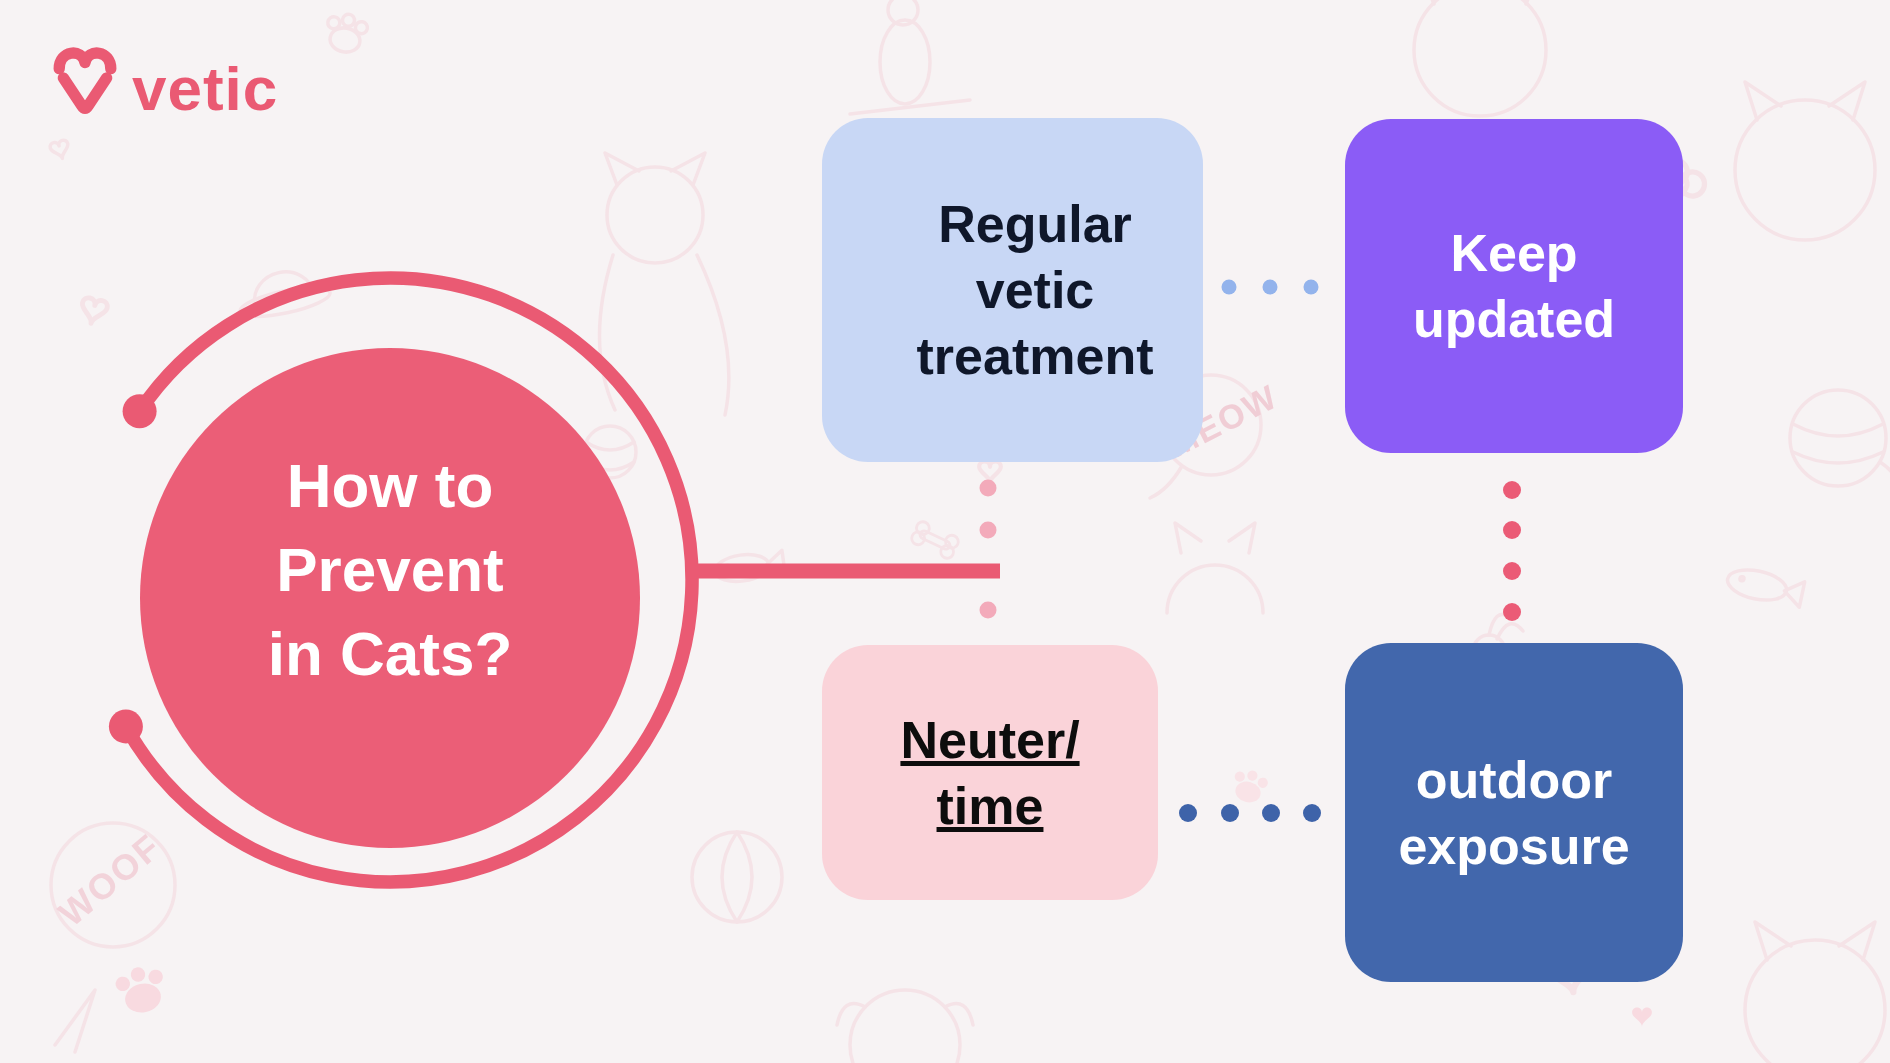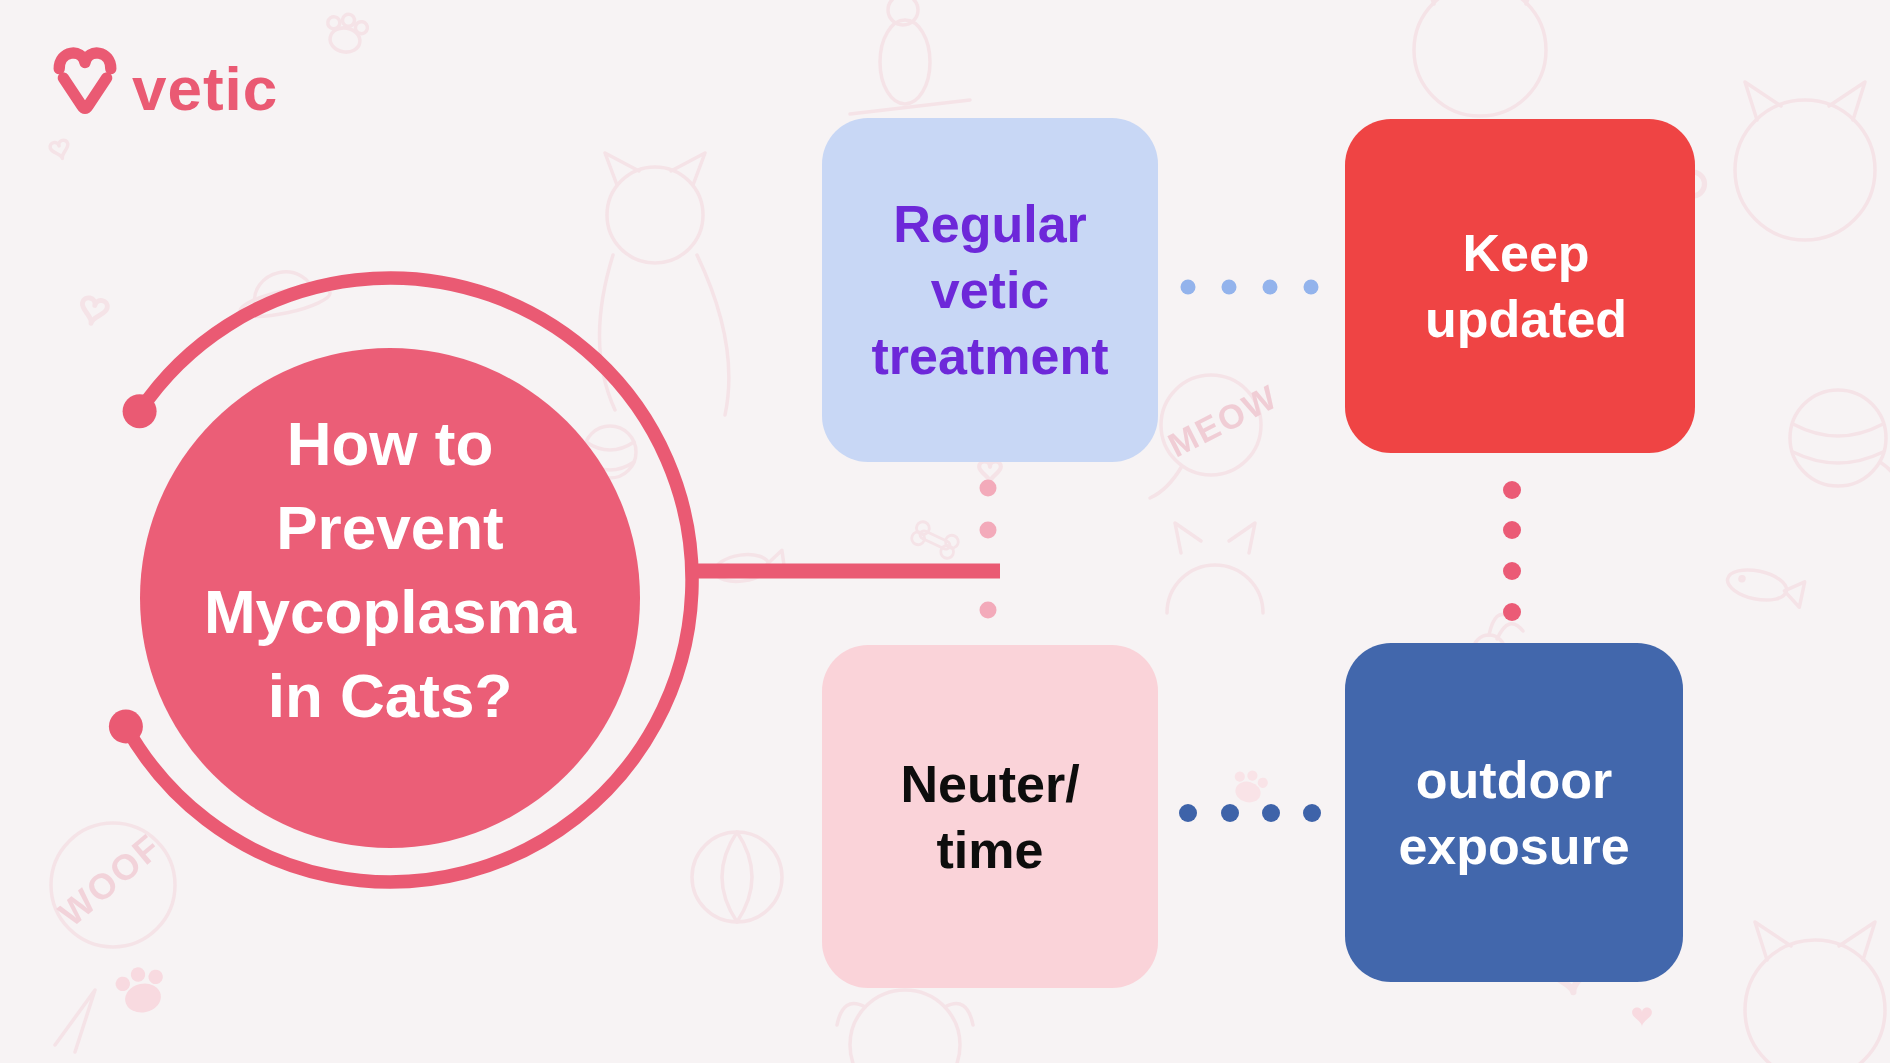--- a/index.html
+++ b/index.html
@@ -29,21 +29,21 @@
     color:#FFFFFF;font-size:62px;font-weight:bold;line-height:84px;white-space:nowrap;
   }
   
   .box{
     position:absolute;border-radius:46px;z-index:2;
     display:flex;align-items:center;justify-content:center;text-align:center;
   }
   .box .lines div{font-size:52px;font-weight:bold;line-height:66px;white-space:nowrap;}
   .box1{left:822px;top:118px;width:336px;height:344px;}
   .box2{left:1345px;top:119px;width:338px;height:334px;}
-  .box3{left:822px;top:645px;width:336px;height:343px;}
+  .box3{left:822px;top:645px;width:336px;height:255px;text-decoration:underline;}
   .box4{left:1345px;top:643px;width:338px;height:339px;}
   .connectors{z-index:1;}
   .doodles{z-index:0;}
 </style>
 </head>
 <body style="background: rgb(247, 243, 244);">
 
 <svg class="layer doodles" viewBox="0 0 1890 1063" xmlns="http://www.w3.org/2000/svg">
   <g stroke="#F5E3E7" stroke-width="3.5" fill="none" stroke-linecap="round" stroke-linejoin="round">
 
@@ -233,34 +233,33 @@
       <path d="M11 36 L 29 63 Q 32 68 35 63 L 53 36"></path>
     </g>
   </svg>
   <div class="wordmark">vetic</div>
 </div>
 
 <div class="title-circle" style="background: rgb(235, 94, 119);">
   <div class="title-lines">
     <div>How to</div>
     <div>Prevent</div>
-    <div>Mycoplasma</div>
     <div>in Cats?</div>
   </div>
 </div>
 
-<div class="box box1" style="background: rgb(200, 215, 245); color: #6d28d9;">
+<div class="box box1" style="background: rgb(200, 215, 245); color: #0f172a; padding-left: 45px;">
   <div class="lines">
     <div>Regular</div>
     <div>vetic</div>
     <div>treatment</div>
   </div>
 </div>
 
-<div class="box box2" style="background: #ef4444; color: rgb(255, 255, 255); padding-left: 12px;">
+<div class="box box2" style="background: #8b5cf6; color: rgb(255, 255, 255);">
   <div class="lines">
     <div>Keep</div>
     <div>updated</div>
   </div>
 </div>
 
 <div class="box box3" style="background: rgb(250, 211, 217); color: rgb(13, 13, 13);">
   <div class="lines">
     <div>Neuter/</div>
     <div>time</div>

